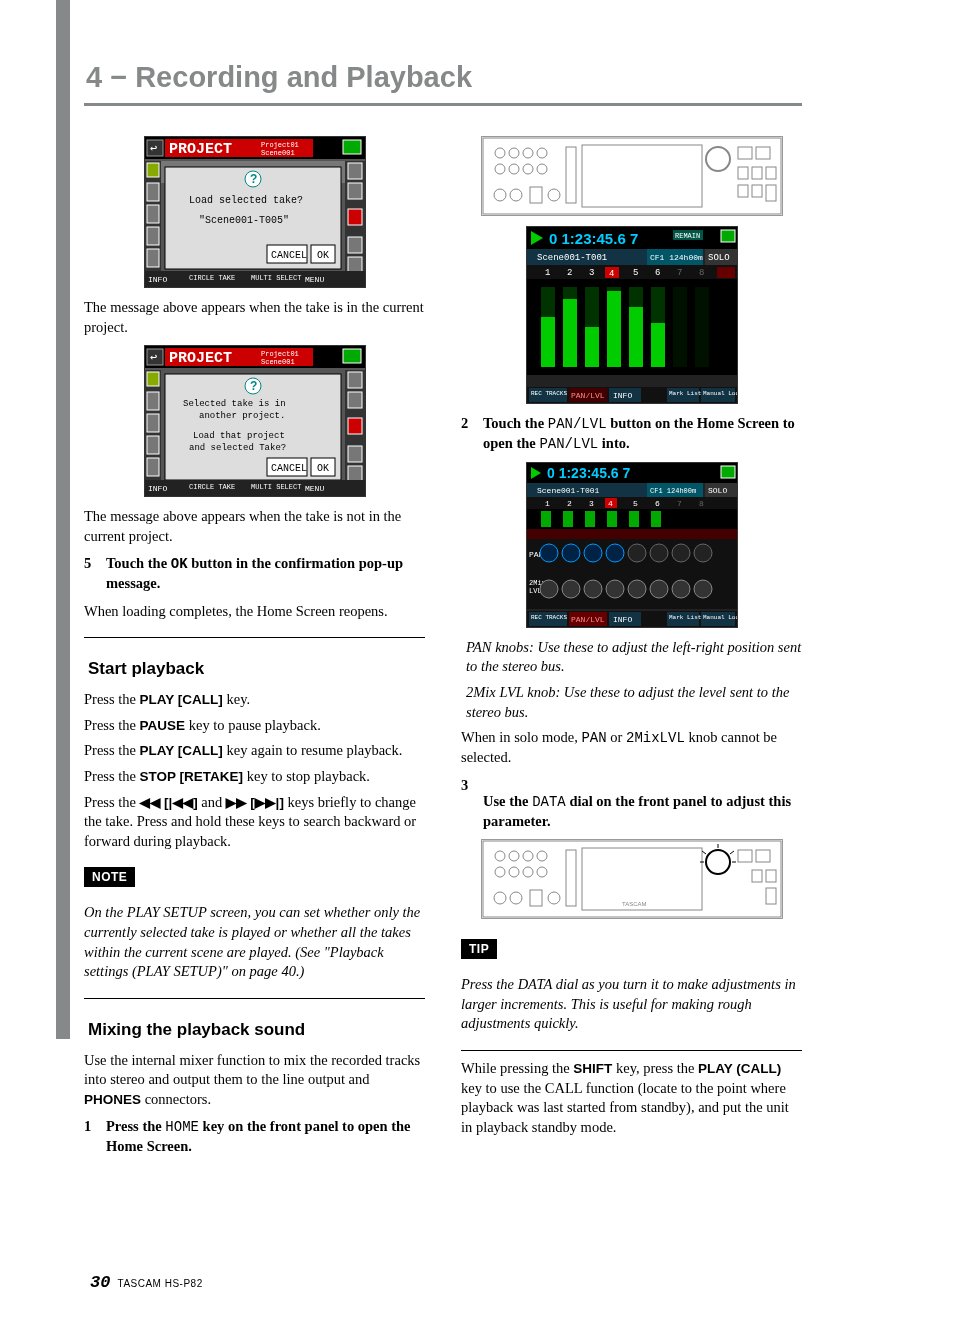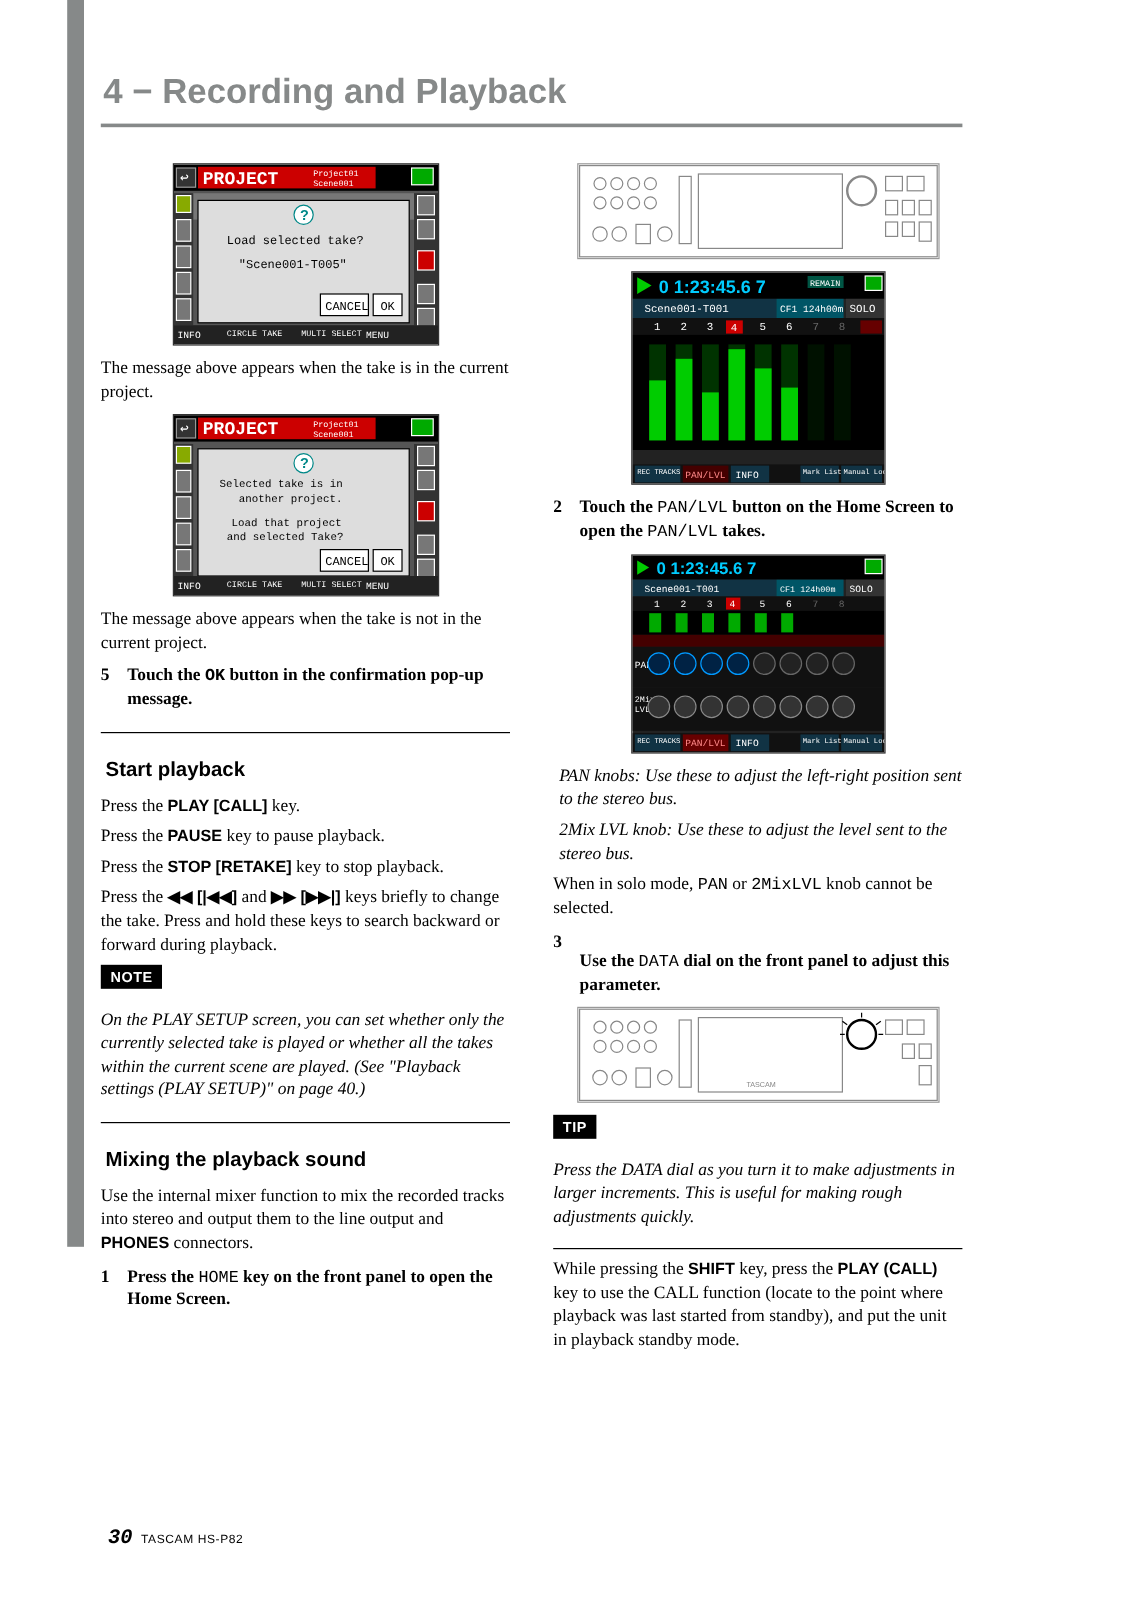--- a/index.html
+++ b/index.html
@@ -97,21 +97,21 @@
   .key { font-family: Arial, Helvetica, sans-serif; font-weight: 600; font-size: 13.5px; }
 
   .note-box, .tip-box {
     display:inline-block;
     background:#000;
     color:#fff;
     font-family: Arial, Helvetica, sans-serif;
     font-weight:700;
     font-size:12px;
     padding:2px 8px;
-    margin-top:0;
+    margin-top:10px;
     letter-spacing:0.5px;
   }
   .note-text, .tip-text {
     font-style: italic;
     margin-top: 16px;
   }
 
   .indent-bullet {
     margin: 6px 0 6px 5px;
     text-indent: 0;
@@ -250,30 +250,34 @@
 
       <p>The message above appears when the take is not in the current project.</p>
 
       <div class="step">
         <div class="step-num">5</div>
         <div class="step-body bold">
           <span>Touch the </span><span class="mono">OK</span><span> button in the confirmation pop-up message.</span>
         </div>
       </div>
 
+      <p>When loading completes, the Home Screen reopens.</p>
 
       
       <div class="section-sep"></div>
       <div class="heading"><span>Start playback</span></div>
 
       <p>
         <span>Press the </span><span class="key">PLAY [CALL]</span><span> key.</span>
       </p>
       <p>
         <span>Press the </span><span class="key">PAUSE</span><span> key to pause playback.</span>
+      </p>
+      <p>
+        <span>Press the </span><span class="key">PLAY [CALL]</span><span> key again to resume playback.</span>
       </p>
       <p>
         <span>Press the </span><span class="key">STOP [RETAKE]</span><span> key to stop playback.</span>
       </p>
       <p>
         <span>Press the  </span><span class="key">◀◀ [|◀◀]</span><span> and </span><span class="key">▶▶ [▶▶|]</span><span> keys briefly to change the take. Press and hold these keys to search backward or forward during playback.</span>
       </p>
 
       <div class="note-box">NOTE</div>
       <p class="note-text">On the PLAY SETUP screen, you can set whether only the currently selected take is played or whether all the takes within the current scene are played. (See "Playback settings (PLAY SETUP)" on page 40.)</p>
@@ -389,21 +393,21 @@
           <rect x="140" y="161" width="32" height="14" fill="#134"></rect>
             <text class="pix" x="142" y="168" font-size="6">Mark List</text>
           <rect x="174" y="161" width="34" height="14" fill="#134"></rect>
             <text class="pix" x="176" y="168" font-size="6">Manual Locate</text>
         </svg>
       </div>
 
       <div class="step">
         <div class="step-num">2</div>
         <div class="step-body bold">
-          <span>Touch the </span><span class="mono" style="font-weight:normal">PAN/LVL</span><span> button on the Home Screen to open the </span><span class="mono" style="font-weight:normal">PAN/LVL</span><span> takes.</span>
+          <span>Touch the </span><span class="mono" style="font-weight:normal">PAN/LVL</span><span> button on the Home Screen to open the </span><span class="mono" style="font-weight:normal">PAN/LVL</span><span> into.</span>
         </div>
       </div>
 
       
       <div class="figure">
         <svg class="fig-box fig-screen2" viewBox="0 0 210 164">
           <rect x="0" y="0" width="210" height="164" fill="#222"></rect>
           <rect x="0" y="0" width="210" height="20" fill="#000"></rect>
           <polygon points="4,4 4,16 14,10" fill="#0c0"></polygon>
           <text x="20" y="15" font-size="14" font-family="Arial" font-weight="900" fill="#0cf">0 1:23:45.6 7</text>

